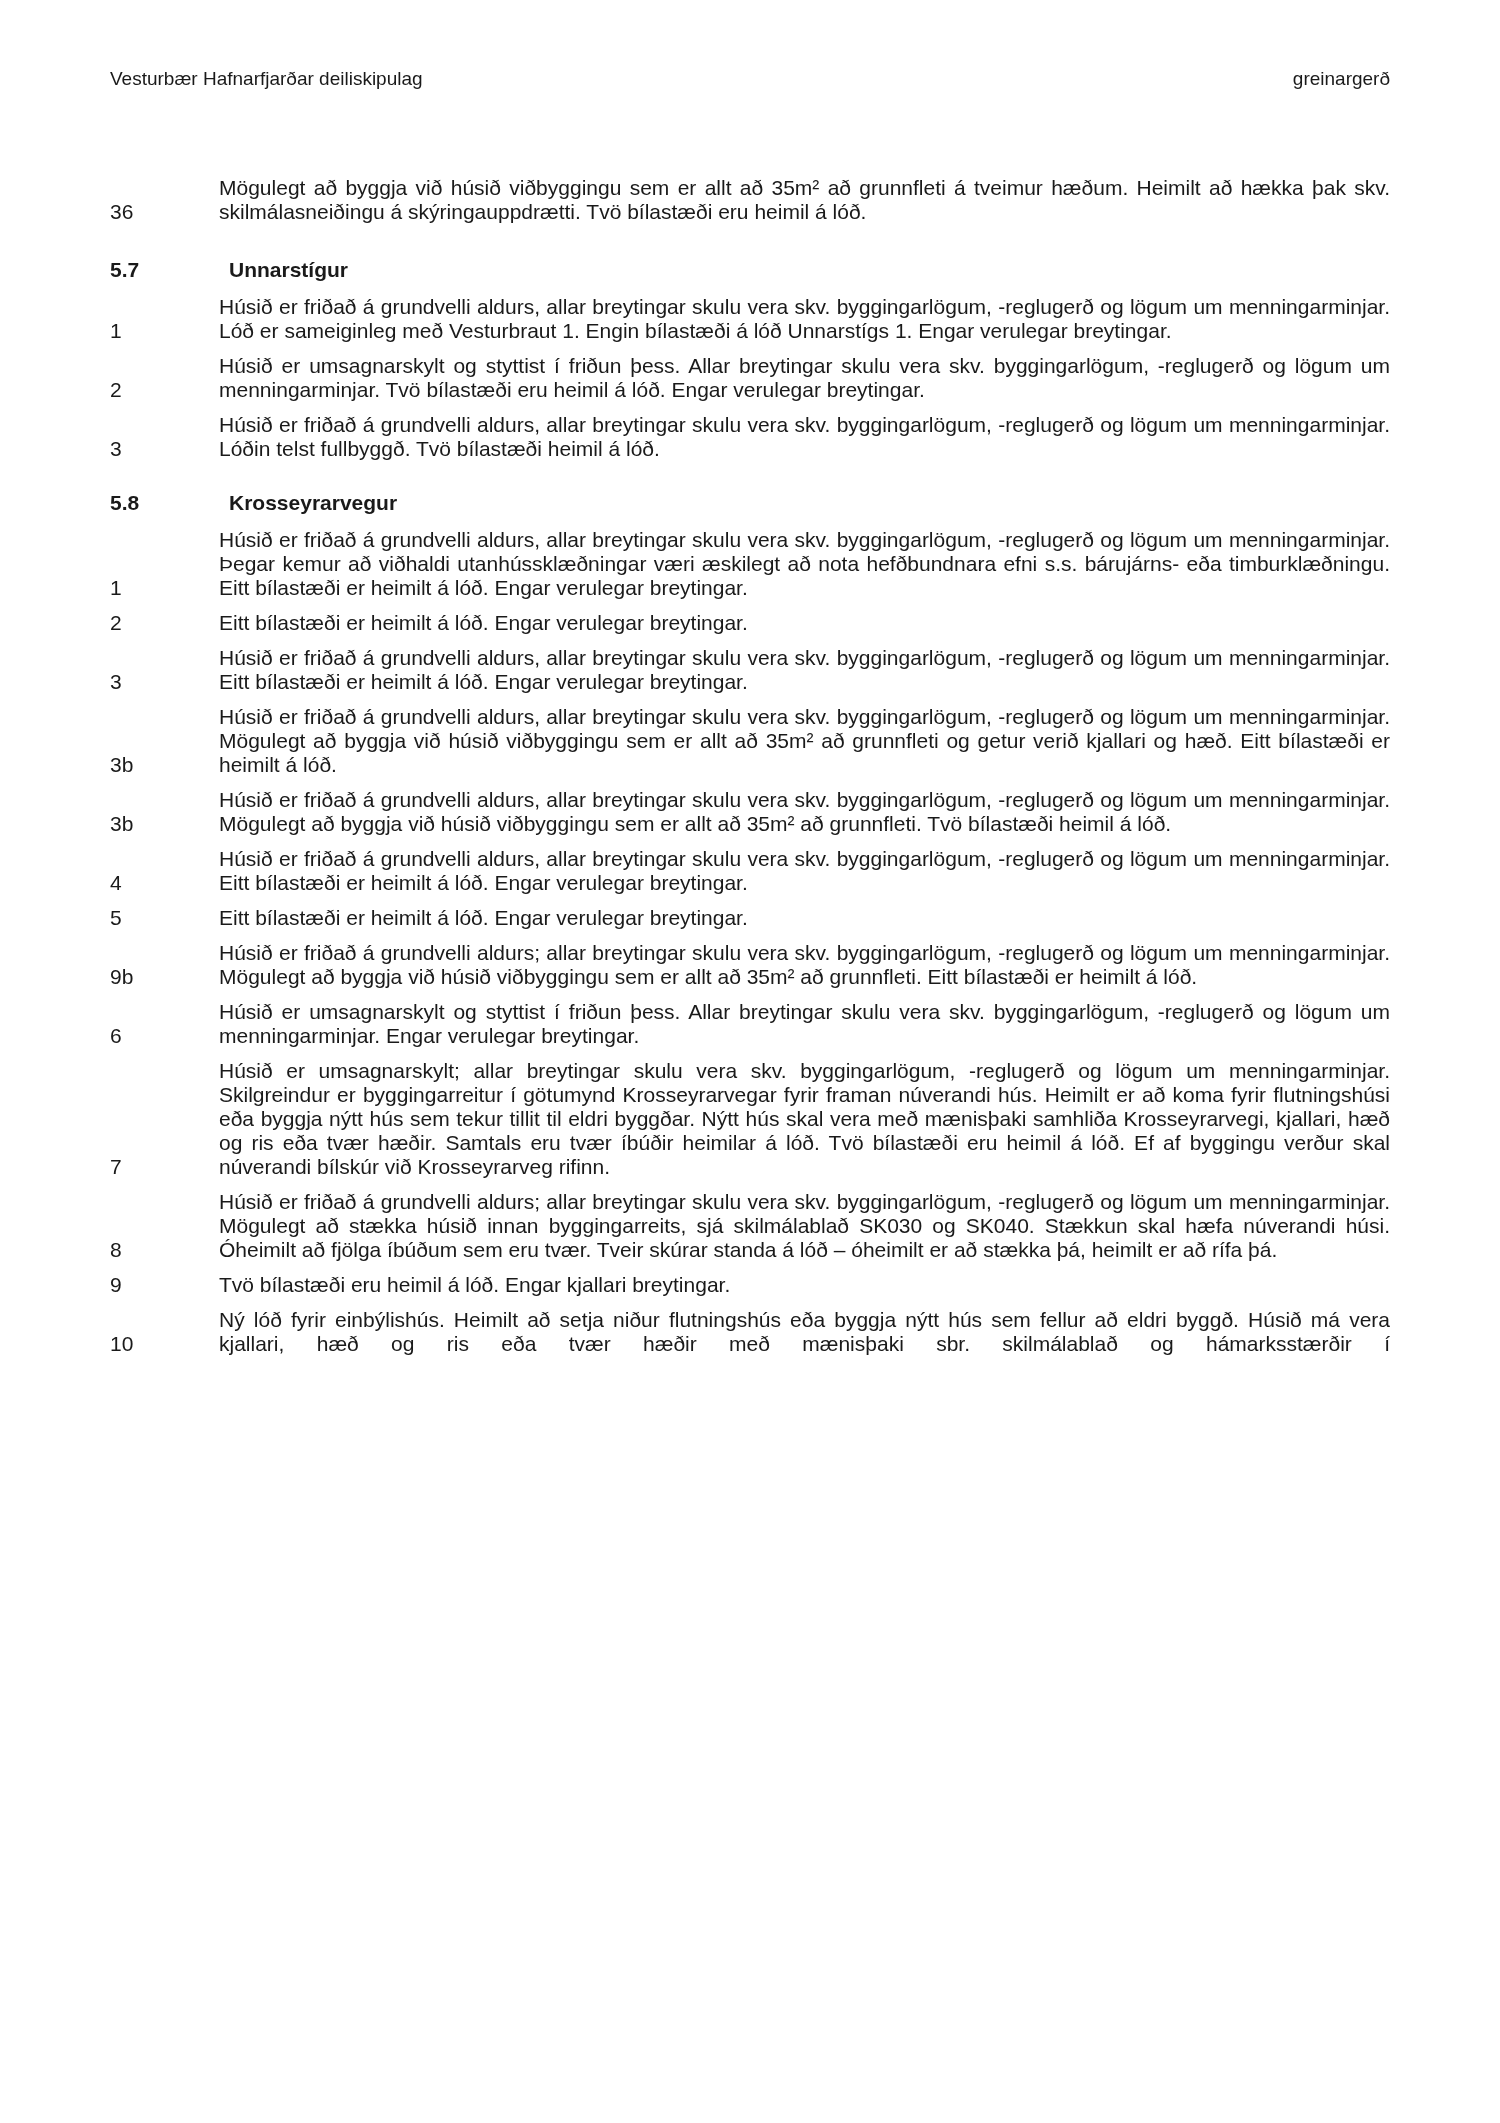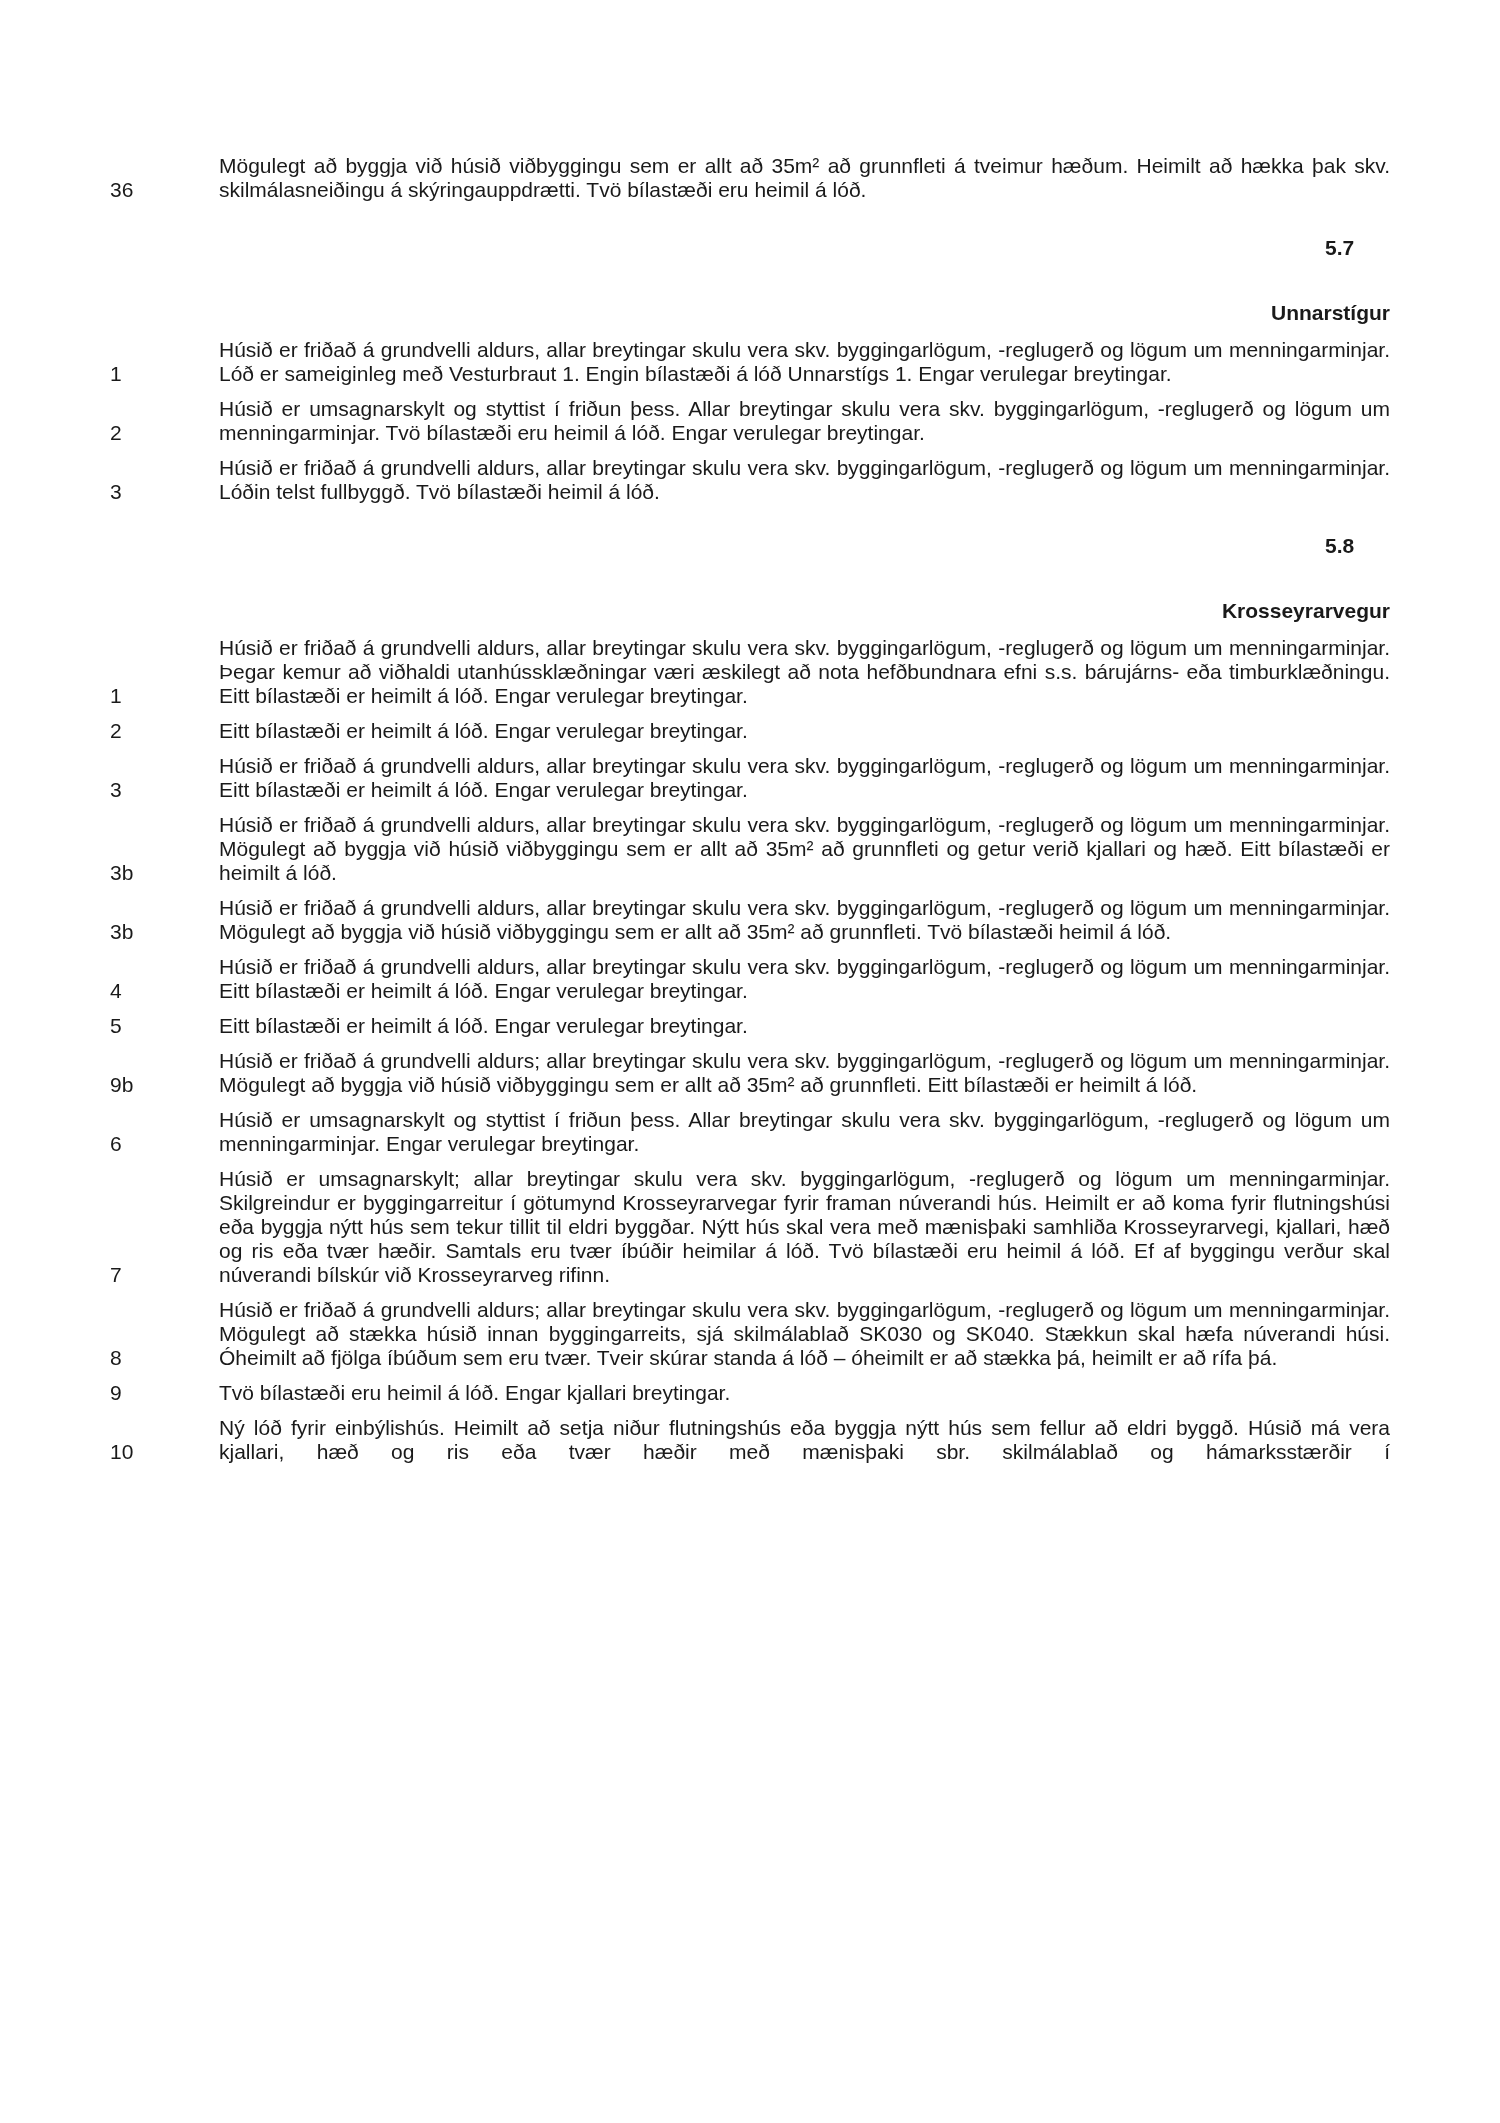--- a/index.html
+++ b/index.html
@@ -47,41 +47,44 @@
   .item {
     margin-bottom: 11px;
   }
   .item-36 {
     margin-bottom: 34px;
   }
   .heading {
     margin-top: 30px;
     margin-bottom: 13px;
     font-weight: bold;
-    flex-direction: column;
   }
   .heading .txt {
     text-align: left;
     padding-left: 10px;
   }
   .justify-last {
     text-align-last: justify;
   }
   .footer {
     margin-top: 38px;
     text-align: center;
     font-size: 19px;
     line-height: 22px;
   }
 </style>
 </head>
 <body>
 
 <div class="page">
 
+  <header class="hdr">
+    <span>Vesturbær Hafnarfjarðar deiliskipulag</span>
+    <span>greinargerð</span>
+  </header>
 
   <main class="content">
 
     <div class="row item item-36">
       <div class="num">36</div>
       <div class="txt">Mögulegt að byggja við húsið viðbyggingu sem er allt að 35m² að grunnfleti á tveimur hæðum.  Heimilt að hækka þak skv. skilmálasneiðingu á skýringauppdrætti.  Tvö bílastæði eru heimil á lóð.</div>
     </div>
 
     <div class="row heading">
       <div class="num">5.7</div>

